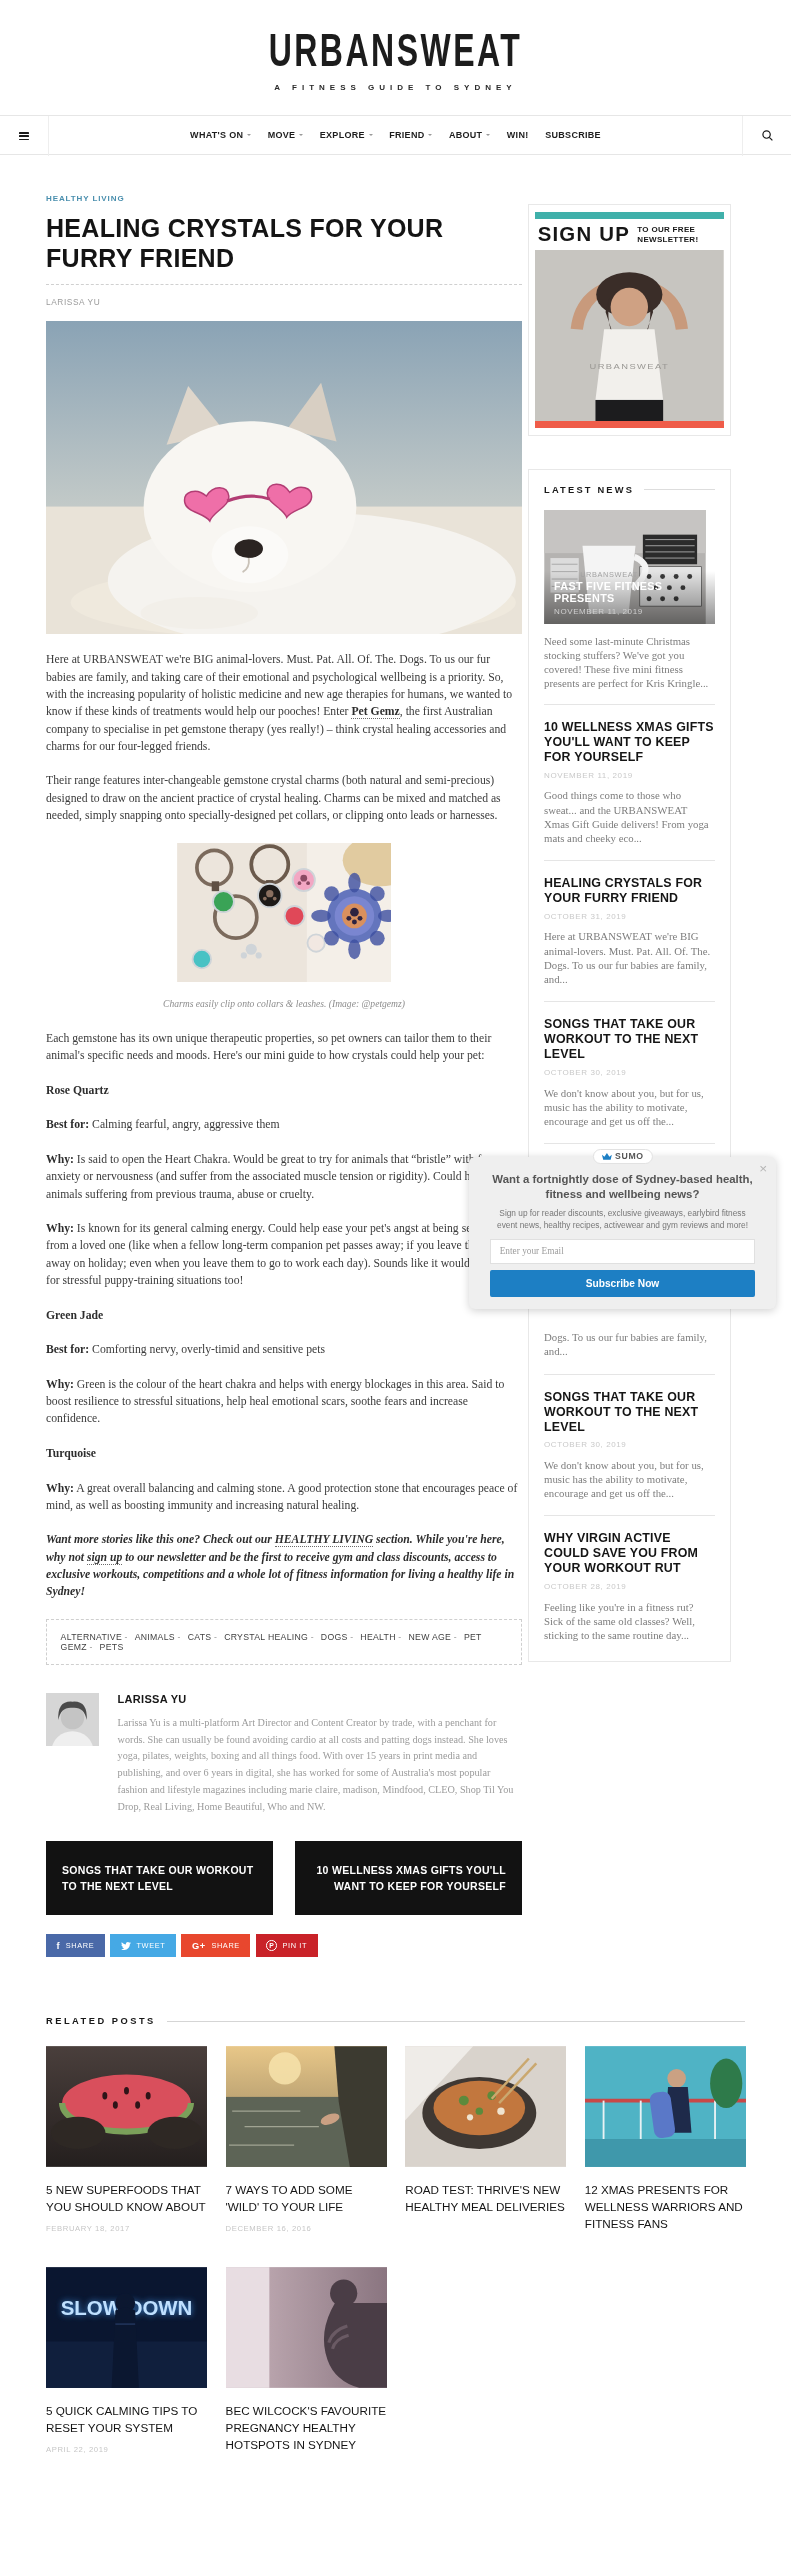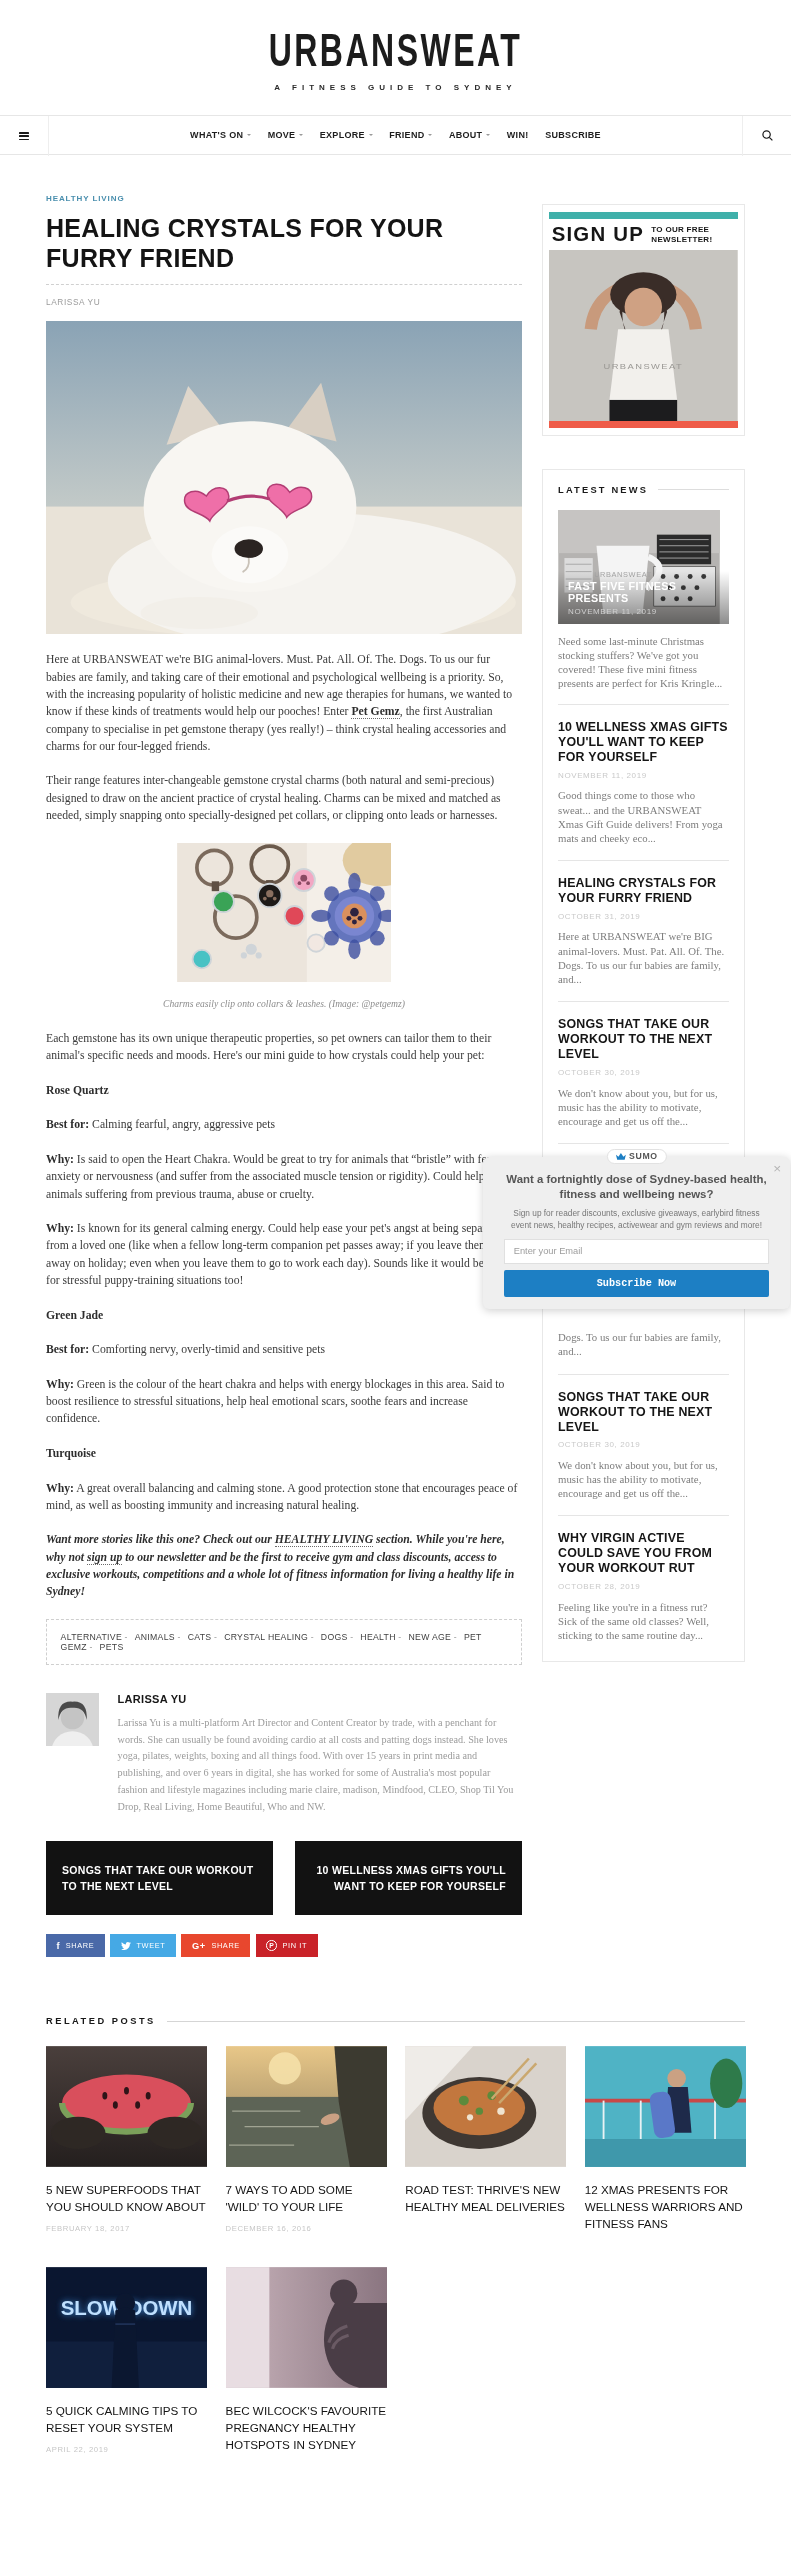--- a/index.html
+++ b/index.html
@@ -22,21 +22,21 @@
   .nav-right { position:absolute; right:0; top:0; height:40px; width:49px; border-left:0.6px solid #eee;
                display:flex; align-items:center; justify-content:center; }
   .burger { display:inline-block; cursor:pointer; }
   .burger i { display:block; width:9.3px; height:1.9px; background:#1a1a1a; margin:1.5px 0; border-radius:0.6px; }
   .menu { display:flex; gap:16.7px; align-items:center; }
   .menu a { font-size:9px; font-weight:700; letter-spacing:0.3px; color:#1d1d1d; display:flex; align-items:center; }
   .chev { width:0; height:0; border-left:2.2px solid transparent; border-right:2.2px solid transparent;
           border-top:2.5px solid #9a9a9a; display:inline-block; margin-left:3.7px; }
 
   
-  .layout { display:flex; gap:20px; margin-top:37px; align-items:flex-start; }
+  .layout { display:flex; gap:6px; margin-top:37px; align-items:flex-start; }
   .main { width:476px; }
   .sidebar { width:203px; }
 
   .category { color:#4a8fae; font-weight:700; font-size:8px; letter-spacing:0.9px; }
   h1.post-title { margin-top:10px; font-size:25px; line-height:30px; font-weight:800;
                   letter-spacing:0.3px; color:#141414; }
   .dashed-rule { border:none; border-top:0.6px dashed #d0d0d0; margin-top:11px; }
   .byline { margin:12.4px 0 13.6px; color:#9a9a9a; font-size:8.3px; letter-spacing:0.6px; }
 
   .hero { width:476px; height:313px; display:block; }
@@ -113,25 +113,25 @@
   .popup-close { position:absolute; top:5px; right:8.7px; font-size:13.6px; color:#b5b5b5; cursor:pointer;
                  font-weight:400; line-height:1; }
   .popup-badge { position:absolute; top:-8px; left:50%; transform:translateX(-50%); background:#fff;
                  border:0.6px solid #e2e2e2; border-radius:9.3px; padding:1.9px 8px; display:flex;
                  align-items:center; gap:3.7px; }
   .popup-badge b { font-size:8.7px; letter-spacing:0.6px; color:#555; font-weight:700; }
   .popup h3 { font-size:11.4px; line-height:15px; color:#555; font-weight:700; }
   .popup .popup-body { margin-top:5px; font-size:8.3px; line-height:12.4px; color:#777; }
   .popup input { margin-top:7.4px; width:100%; height:25px; border:0.6px solid #e0e0e0; border-radius:0;
                  background:#fff; padding:0 8.7px; font-size:9.3px; color:#444;
-                 font-family:Liberation Sans, sans-serif; }
+                 font-family:Liberation Serif, serif; }
   .popup input::placeholder { color:#9d9d9d; }
   .popup button { margin-top:6.2px; width:100%; height:27px; background:#1d7fc4; border:none; border-radius:1.9px;
                   color:#fff; font-size:10.2px; font-weight:700; cursor:pointer;
-                  font-family:Liberation Mono, monospace; }
+                  font-family:Liberation Sans, sans-serif; }
 
   
   .related { margin-top:59px; }
   .rel-heading { display:flex; align-items:center; gap:11px; }
   .rel-heading span { font-size:9.3px; font-weight:800; letter-spacing:2.5px; color:#181818; white-space:nowrap; }
   .rel-heading i { flex:1; border-top:0.6px solid #d5d5d5; }
   .rel-grid { display:grid; grid-template-columns:repeat(4, 161px); column-gap:18.6px; row-gap:34px; margin-top:20px; }
   .rel-card svg { display:block; }
   .rel-title { margin-top:15px; font-size:11.7px; line-height:16.7px; font-weight:400; color:#151515; display:block; }
   .rel-date { margin-top:8.7px; font-size:7.7px; letter-spacing:0.6px; color:#c6c6c6; }
@@ -276,21 +276,21 @@
                     <ellipse cx="324" cy="154" rx="12" ry="12"></ellipse>
                 </g>
               </g>
             </svg>
             <div class="figcaption">Charms easily clip onto collars &amp; leashes. (Image: @petgemz)</div>
           </div>
 
           <p>Each gemstone has its own unique therapeutic properties, so pet owners can tailor them to their animal's specific needs and moods. Here's our mini guide to how crystals could help your pet:</p>
 
           <div class="crystal-h">Rose Quartz</div>
-          <p><span class="lead-b">Best for:</span> <span>Calming fearful, angry, aggressive pets</span></p>
+          <p><span class="lead-b">Best for:</span> <span>Calming fearful, angry, aggressive them</span></p>
           <p><span class="lead-b">Why:</span> <span>Is said to open the Heart Chakra. Would be great to try for animals that “bristle” with fear, anxiety or nervousness (and suffer from the associated muscle tension or rigidity). Could help heal animals suffering from previous trauma, abuse or cruelty.</span></p>
 
           <p><span class="lead-b">Why:</span> <span>Is known for its general calming energy. Could help ease your pet's angst at being separated from a loved one (like when a fellow long-term companion pet passes away; if you leave them to go away on holiday; even when you leave them to go to work each day). Sounds like it would be good for stressful puppy-training situations too!</span></p>
 
           <div class="crystal-h">Green Jade</div>
           <p><span class="lead-b">Best for:</span> <span>Comforting nervy, overly-timid and sensitive pets</span></p>
           <p><span class="lead-b">Why:</span> <span>Green is the colour of the heart chakra and helps with energy blockages in this area. Said to boost resilience to stressful situations, help heal emotional scars, soothe fears and increase confidence.</span></p>
 
           <div class="crystal-h">Turquoise</div>
           <p><span class="lead-b">Why:</span> <span>A great overall balancing and calming stone. A good protection stone that encourages peace of mind, as well as boosting immunity and increasing natural healing.</span></p>

